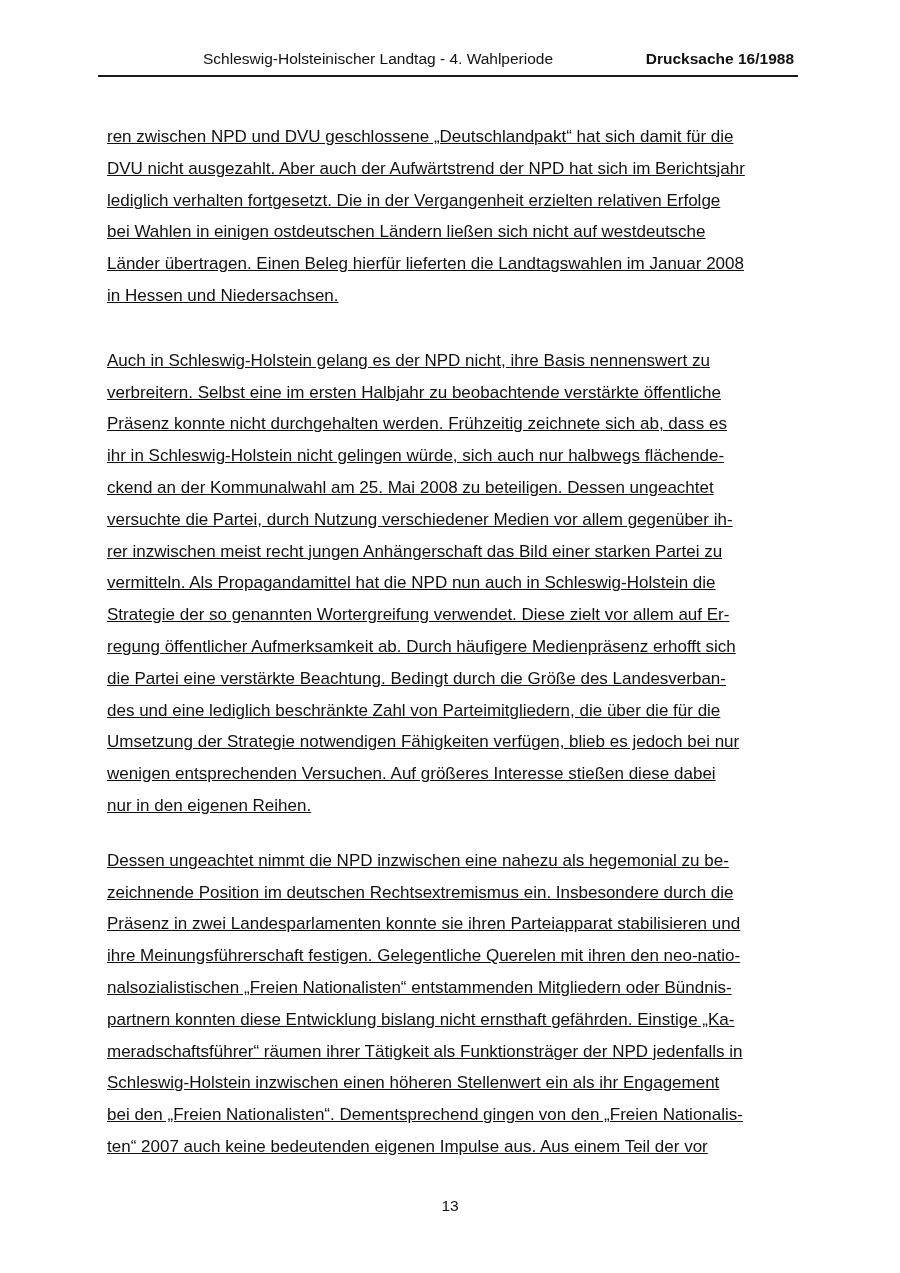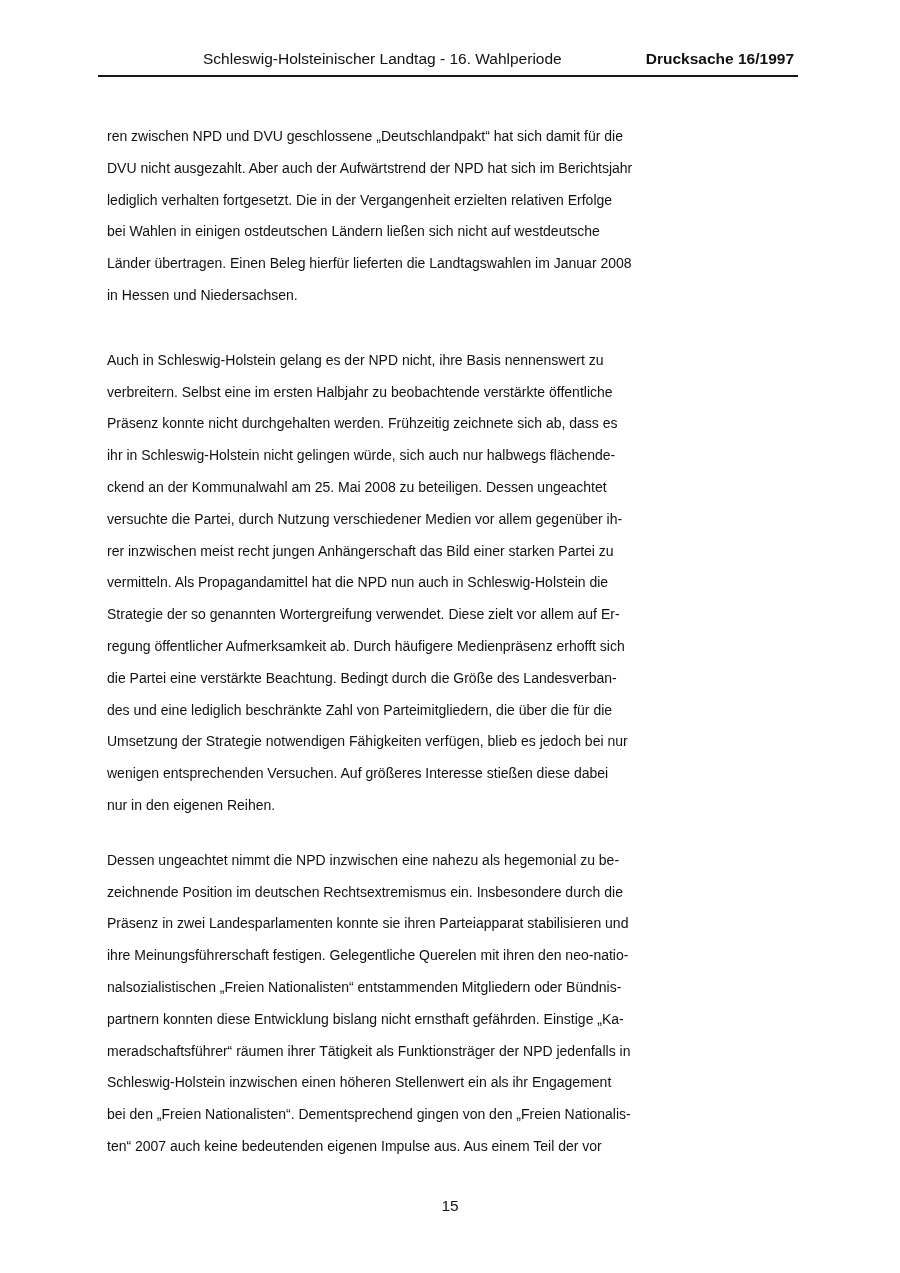--- a/index.html
+++ b/index.html
@@ -38,23 +38,24 @@
   .h-right {
     margin-right: 4px;
     font-weight: bold;
     white-space: nowrap;
   }
   .doc-body {
     position: absolute;
     left: 107px;
     top: 121px;
     width: 720px;
-    font-size: 14px;
+    font-size: 17px;
     line-height: 31.8px;
     text-align: left;
+    text-decoration: underline;
   }
   .doc-body p {
     margin: 0 0 33px 0;
     white-space: pre;
   }
   .doc-body p.para-2 {
     margin-bottom: 23px;
   }
   .doc-footer {
     position: absolute;
@@ -64,22 +65,22 @@
     text-align: center;
     font-size: 15.5px;
   }
 </style>
 </head>
 <body>
 
 <div class="page">
 
   <header class="doc-header">
-    <span class="h-left">Schleswig-Holsteinischer Landtag - 16. Wahlperiode</span>
-    <span class="h-right">Drucksache 16/1997</span>
+    <span class="h-left">Schleswig-Holsteinischer Landtag - 4. Wahlperiode</span>
+    <span class="h-right">Drucksache 16/1988</span>
   </header>
 
   <main class="doc-body">
     <p class="para-1">ren zwischen NPD und DVU geschlossene „Deutschlandpakt“ hat sich damit für die
 DVU nicht ausgezahlt. Aber auch der Aufwärtstrend der NPD hat sich im Berichtsjahr
 lediglich verhalten fortgesetzt. Die in der Vergangenheit erzielten relativen Erfolge
 bei Wahlen in einigen ostdeutschen Ländern ließen sich nicht auf westdeutsche
 Länder übertragen. Einen Beleg hierfür lieferten die Landtagswahlen im Januar 2008
 in Hessen und Niedersachsen.</p>
     <p class="para-2">Auch in Schleswig-Holstein gelang es der NPD nicht, ihre Basis nennenswert zu
@@ -103,16 +104,16 @@
 ihre Meinungsführerschaft festigen. Gelegentliche Querelen mit ihren den neo-natio-
 nalsozialistischen „Freien Nationalisten“ entstammenden Mitgliedern oder Bündnis-
 partnern konnten diese Entwicklung bislang nicht ernsthaft gefährden. Einstige „Ka-
 meradschaftsführer“ räumen ihrer Tätigkeit als Funktionsträger der NPD jedenfalls in
 Schleswig-Holstein inzwischen einen höheren Stellenwert ein als ihr Engagement
 bei den „Freien Nationalisten“. Dementsprechend gingen von den „Freien Nationalis-
 ten“ 2007 auch keine bedeutenden eigenen Impulse aus. Aus einem Teil der vor</p>
   </main>
 
   <footer class="doc-footer">
-    <span>15</span>
+    <span>13</span>
   </footer>
 
 </div>
 
 </body></html>

